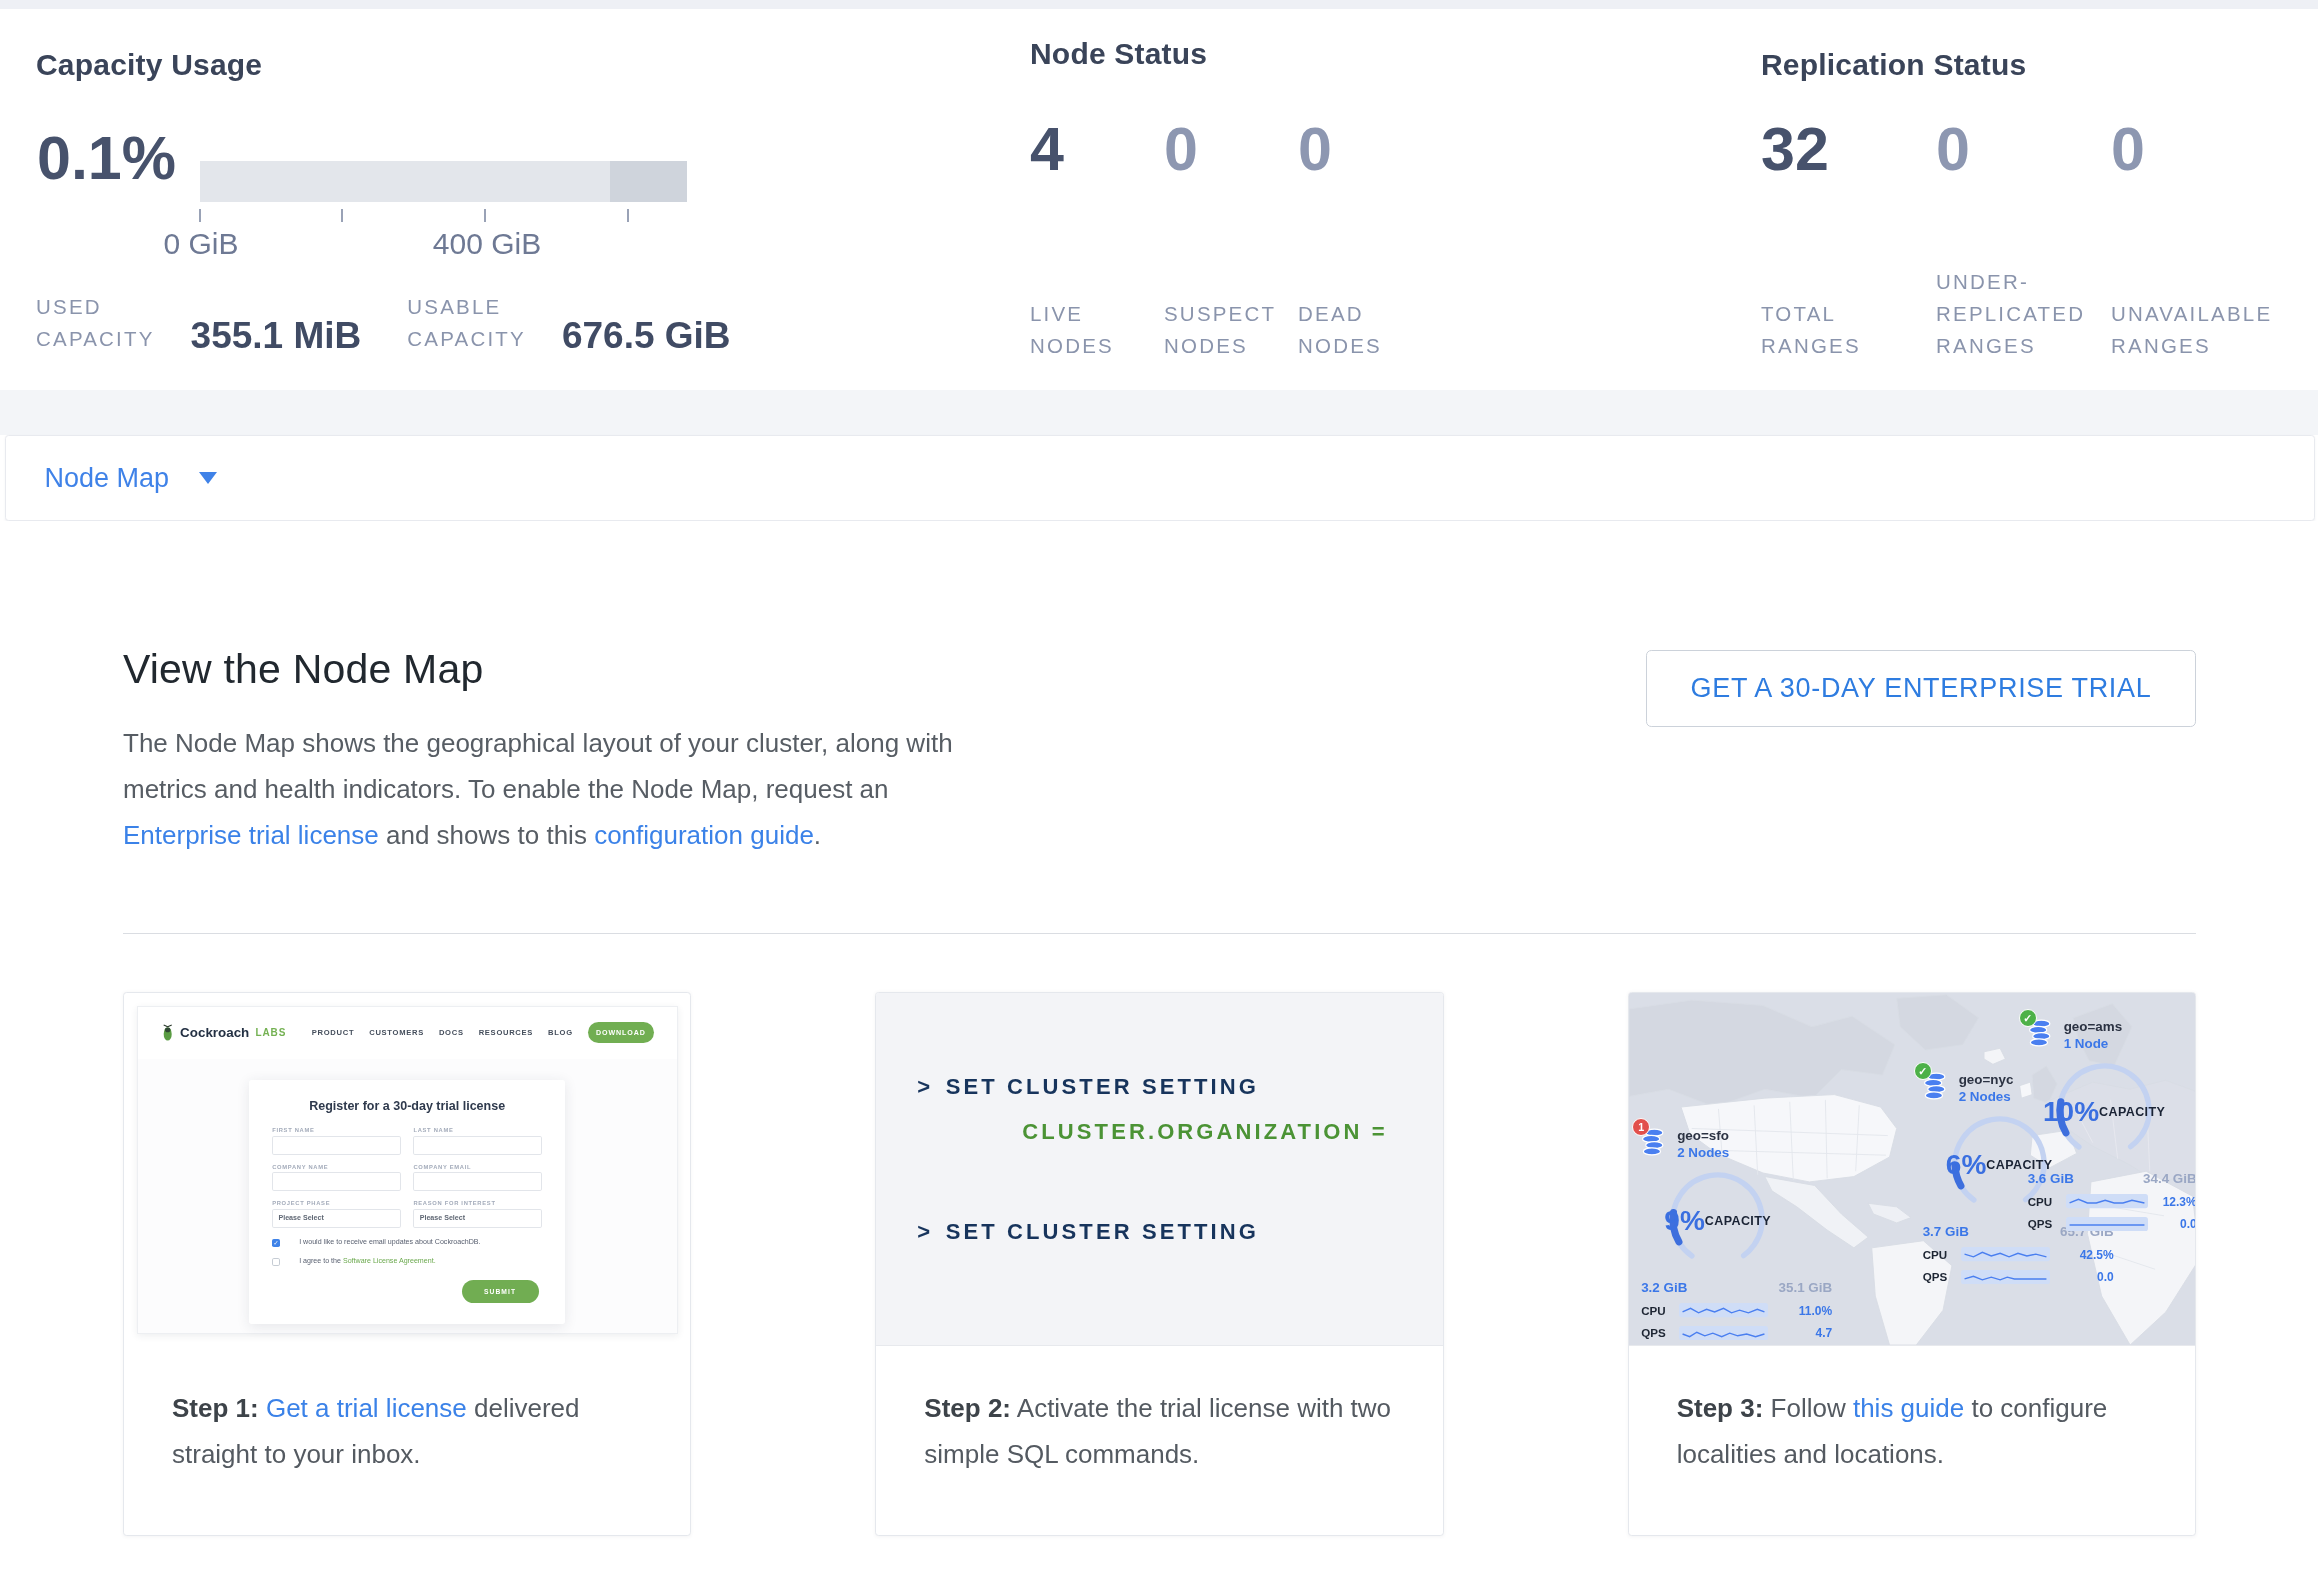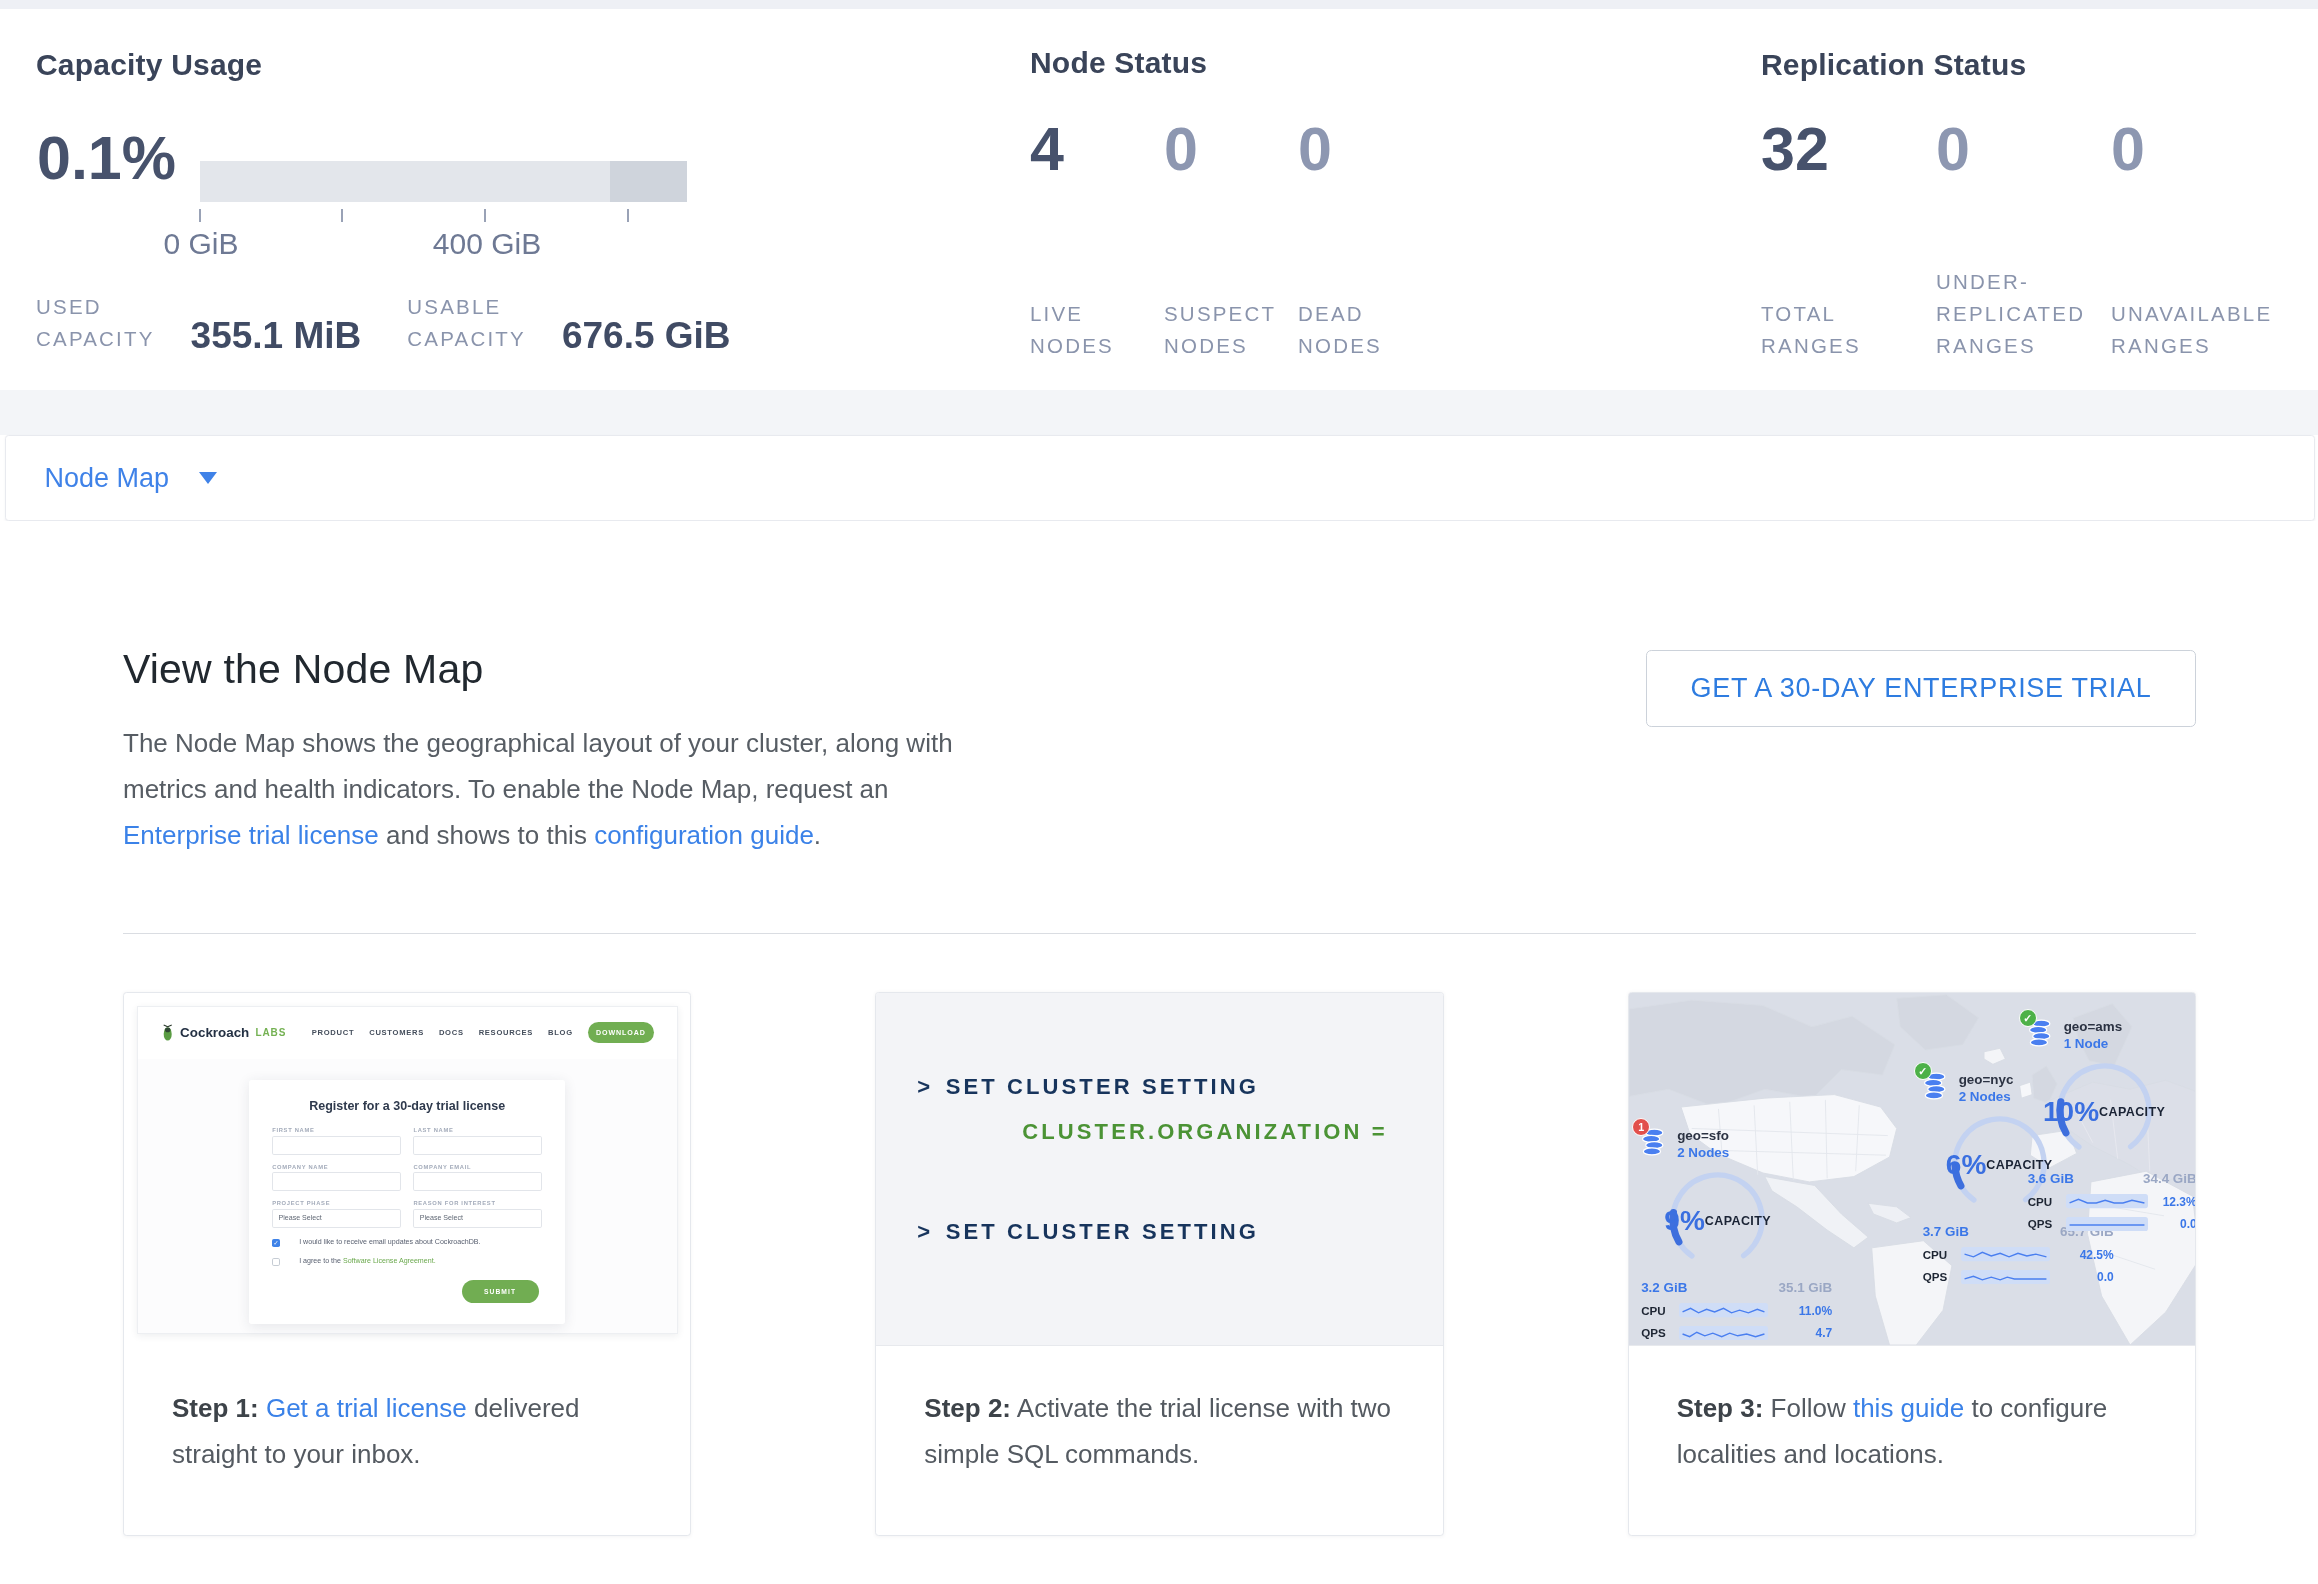--- a/index.html
+++ b/index.html
@@ -67,21 +67,21 @@
   .logo-labs { font-size:10px; font-weight:700; color:#74b152; letter-spacing:0.9px; }
   .mini-links { margin-left:auto; display:flex; gap:15px; align-items:center; }
   .mini-link { font-size:7.6px; font-weight:700; letter-spacing:0.7px; color:#454e5c; }
   .mini-dl { width:66px; height:20.5px; border-radius:10.7px; background:#71ae52; color:#fff; font-size:7.1px; font-weight:700; letter-spacing:0.9px; display:flex; align-items:center; justify-content:center; }
   .mini-body { height:calc(100% - 52px); background:#fcfcfd; display:flex; justify-content:center; padding-top:21.4px; }
   .mini-form { width:316px; background:#fff; border-radius:2.7px; box-shadow:0 2.7px 12.5px rgba(40,50,70,.10); padding:19.6px 23px; height:fit-content; }
   .mf-title { font-size:12.5px; font-weight:600; color:#2f3a4d; text-align:center; margin-bottom:13.4px; }
   .mf-grid { display:grid; grid-template-columns:1fr 1fr; column-gap:12.5px; row-gap:9px; }
   .mf-label { font-size:5.8px; letter-spacing:0.7px; color:#a3abba; font-weight:700; margin-bottom:2.7px; }
   .mf-input { height:19px; border:0.9px solid #e2e5ea; border-radius:1.8px; background:#fff; }
-  .mf-select { padding:0 5.3px; font-size:7.1px; color:#5f6774; display:flex; align-items:center; }
+  .mf-select { padding:0 5.3px; font-size:7.1px; color:#5f6774; display:flex; align-items:center;font-weight:bold; }
   .mf-check-row { display:flex; align-items:flex-start; gap:19px; margin-top:9.8px; }
   .mf-box { width:8px; height:8px; border-radius:1.8px; flex:none; margin-top:0.9px; }
   .mf-box.checked { background:#3f83e8; color:#fff; font-size:6.2px; line-height:8px; text-align:center; }
   .mf-box.unchecked { border:0.9px solid #c6ccd4; }
   .mf-check-text { font-size:7.1px; color:#596070; line-height:9.8px; }
   .green-link { color:#6aa84c; }
   .mf-submit { width:77px; height:23px; border-radius:11.6px; background:#71ad52; color:#fff; font-size:6.7px; font-weight:700; letter-spacing:1.1px; display:flex; align-items:center; justify-content:center; margin:12.5px 3.6px 1.8px auto; }
   
   .code-area { position:absolute; inset:0; background:#f3f4f7; padding:71px 0 0 41px; }
   .code-line { font-size:22px; font-weight:700; letter-spacing:3.1px; color:#17345c; line-height:45px; white-space:nowrap; }
@@ -133,21 +133,21 @@
 CAPACITY</div>
       <div class="stat-value">355.1 MiB</div>
     </div>
     <div class="stat-pair">
       <div class="stat-label">USABLE
 CAPACITY</div>
       <div class="stat-value">676.5 GiB</div>
     </div>
   </div>
 
-  <h3 class="sec-title" style="left:1030px; top:37px;text-align:center;">Node Status</h3>
+  <h3 class="sec-title" style="left:1030px; top:28px;text-align:center;">Node Status</h3>
   <div class="num-row nodes" style="left:1030px; top:105px;">
     <div class="num hot">4</div>
     <div class="num">0</div>
     <div class="num">0</div>
   </div>
   <div class="label-row nodes-l" style="left:1030px; top:251px;">
     <div class="stat-label">LIVE
 NODES</div>
     <div class="stat-label">SUSPECT
 NODES</div>

